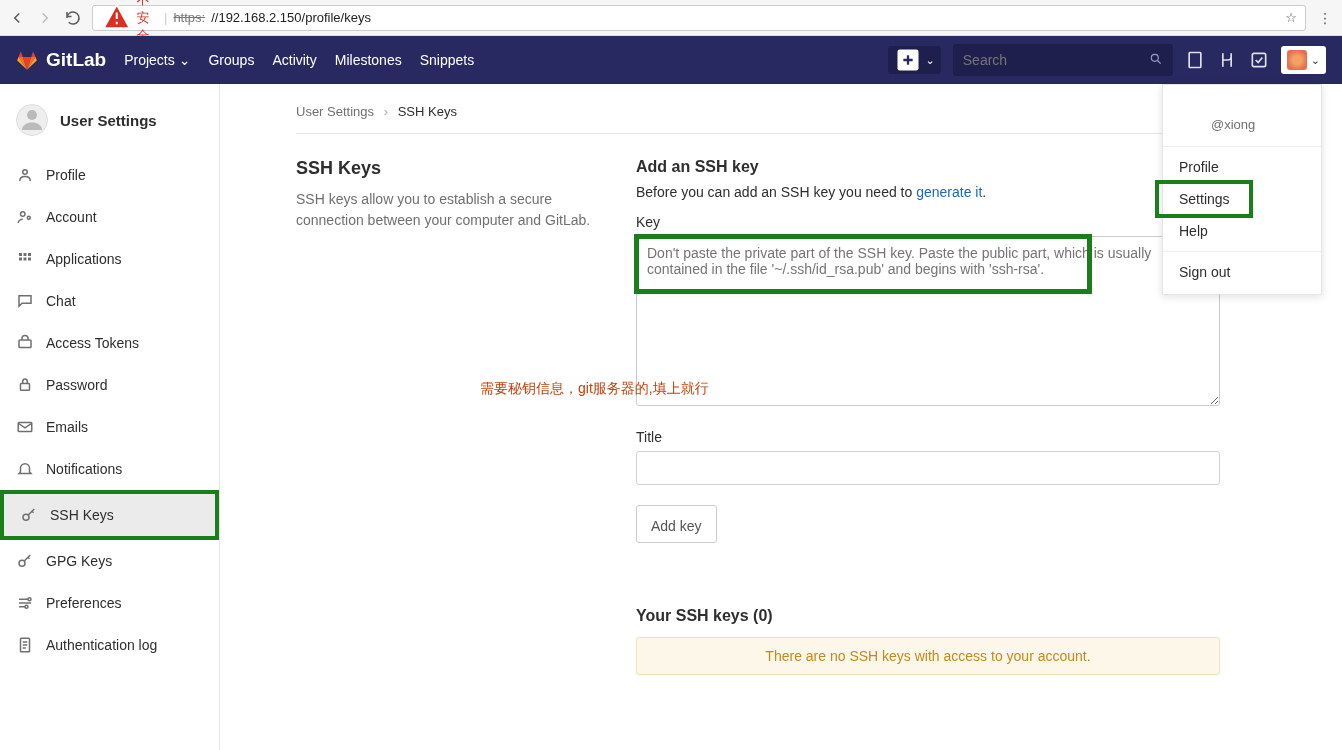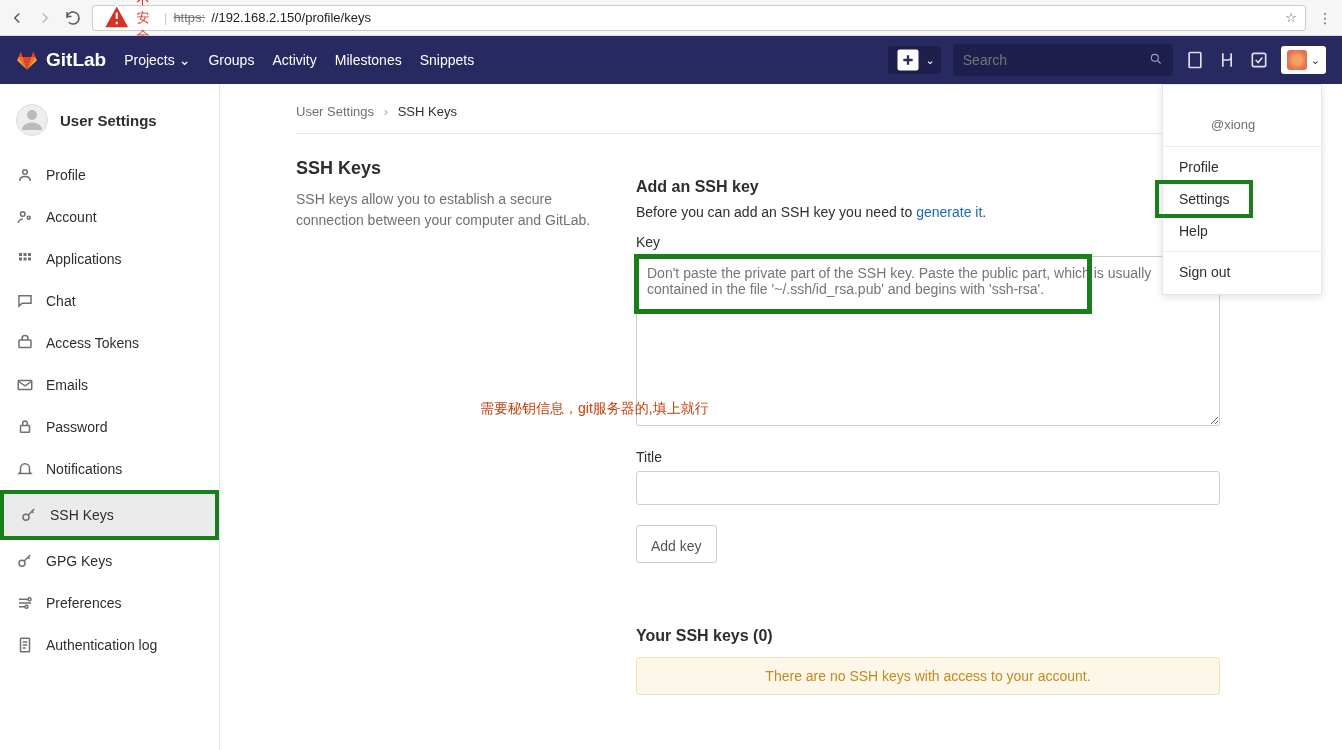--- a/index.html
+++ b/index.html
@@ -48,21 +48,21 @@
 
 .content { flex:1; padding: 20px 40px 20px 76px; max-width:1040px; }
 .breadcrumb { font-size:13px; color:#707070; padding-bottom:14px; border-bottom:1px solid #e5e5e5; }
 .breadcrumb .sep { margin:0 6px; color:#aaa; }
 .breadcrumb .cur { color:#2e2e2e; font-weight:500; }
 
 .two-col { display:flex; gap:40px; padding-top:24px; }
 .col-left { width:300px; }
 .col-left h2 { font-size:18px; font-weight:600; margin-bottom:10px; }
 .col-left p { color:#707070; font-size:14px; line-height:1.5; }
-.col-right { flex:1;margin-top:20px; }
+.col-right { flex:1; }
 .col-right h3 { font-size:16px; font-weight:600; margin-bottom:8px; }
 .help-text { font-size:14px; color:#2e2e2e; margin-bottom:14px; }
 .help-text a { color:#1b69b6; text-decoration:none; }
 
 label.fld { display:block; font-size:14px; color:#2e2e2e; margin-bottom:6px; }
 textarea.key { width:100%; height:170px; border:1px solid #ccc; border-radius:3px; padding:8px 10px; font-size:14px; color:#999; resize:both; font-family:inherit; }
 .key-wrap { position:relative; }
 .key-border { position:absolute; top:-2px; left:-2px; right:128px; height:60px; border:5px solid #1a7f1a; pointer-events:none; }
 .red-note { position:absolute; top:144px; left:-156px; color:#c2410c; font-size:14px; white-space:nowrap; }
 input.title { width:100%; height:34px; border:1px solid #d0d0d0; border-radius:3px; padding:0 10px; font-size:14px; margin-bottom:20px; }
@@ -239,34 +239,34 @@
             <svg viewBox="0 0 24 24" fill="none" stroke="currentColor" stroke-width="2">
               <rect x="4" y="8" width="16" height="10" rx="1"></rect>
               <path d="M8 8V6a4 4 0 0 1 8 0v2"></path>
             </svg>
           </span>
           <span>Access Tokens</span>
         </div>
         <div class="sb-item">
           <span class="ico">
             <svg viewBox="0 0 24 24" fill="none" stroke="currentColor" stroke-width="2">
+              <rect x="6" y="10" width="12" height="9" rx="1"></rect>
+              <path d="M9 10V7a3 3 0 0 1 6 0v3"></path>
+            </svg>
+          </span>
+          <span>Password</span>
+        </div>
+        <div class="sb-item">
+          <span class="ico">
+            <svg viewBox="0 0 24 24" fill="none" stroke="currentColor" stroke-width="2">
               <rect x="3" y="6" width="18" height="12" rx="1"></rect>
               <path d="M3 7l9 6 9-6"></path>
             </svg>
           </span>
           <span>Emails</span>
-        </div>
-        <div class="sb-item">
-          <span class="ico">
-            <svg viewBox="0 0 24 24" fill="none" stroke="currentColor" stroke-width="2">
-              <rect x="6" y="10" width="12" height="9" rx="1"></rect>
-              <path d="M9 10V7a3 3 0 0 1 6 0v3"></path>
-            </svg>
-          </span>
-          <span>Password</span>
         </div>
         <div class="sb-item">
           <span class="ico">
             <svg viewBox="0 0 24 24" fill="none" stroke="currentColor" stroke-width="2">
               <path d="M6 16V11a6 6 0 0 1 12 0v5l2 2H4z"></path>
             </svg>
           </span>
           <span>Notifications</span>
         </div>
         <div class="sb-item active sb-highlight">

